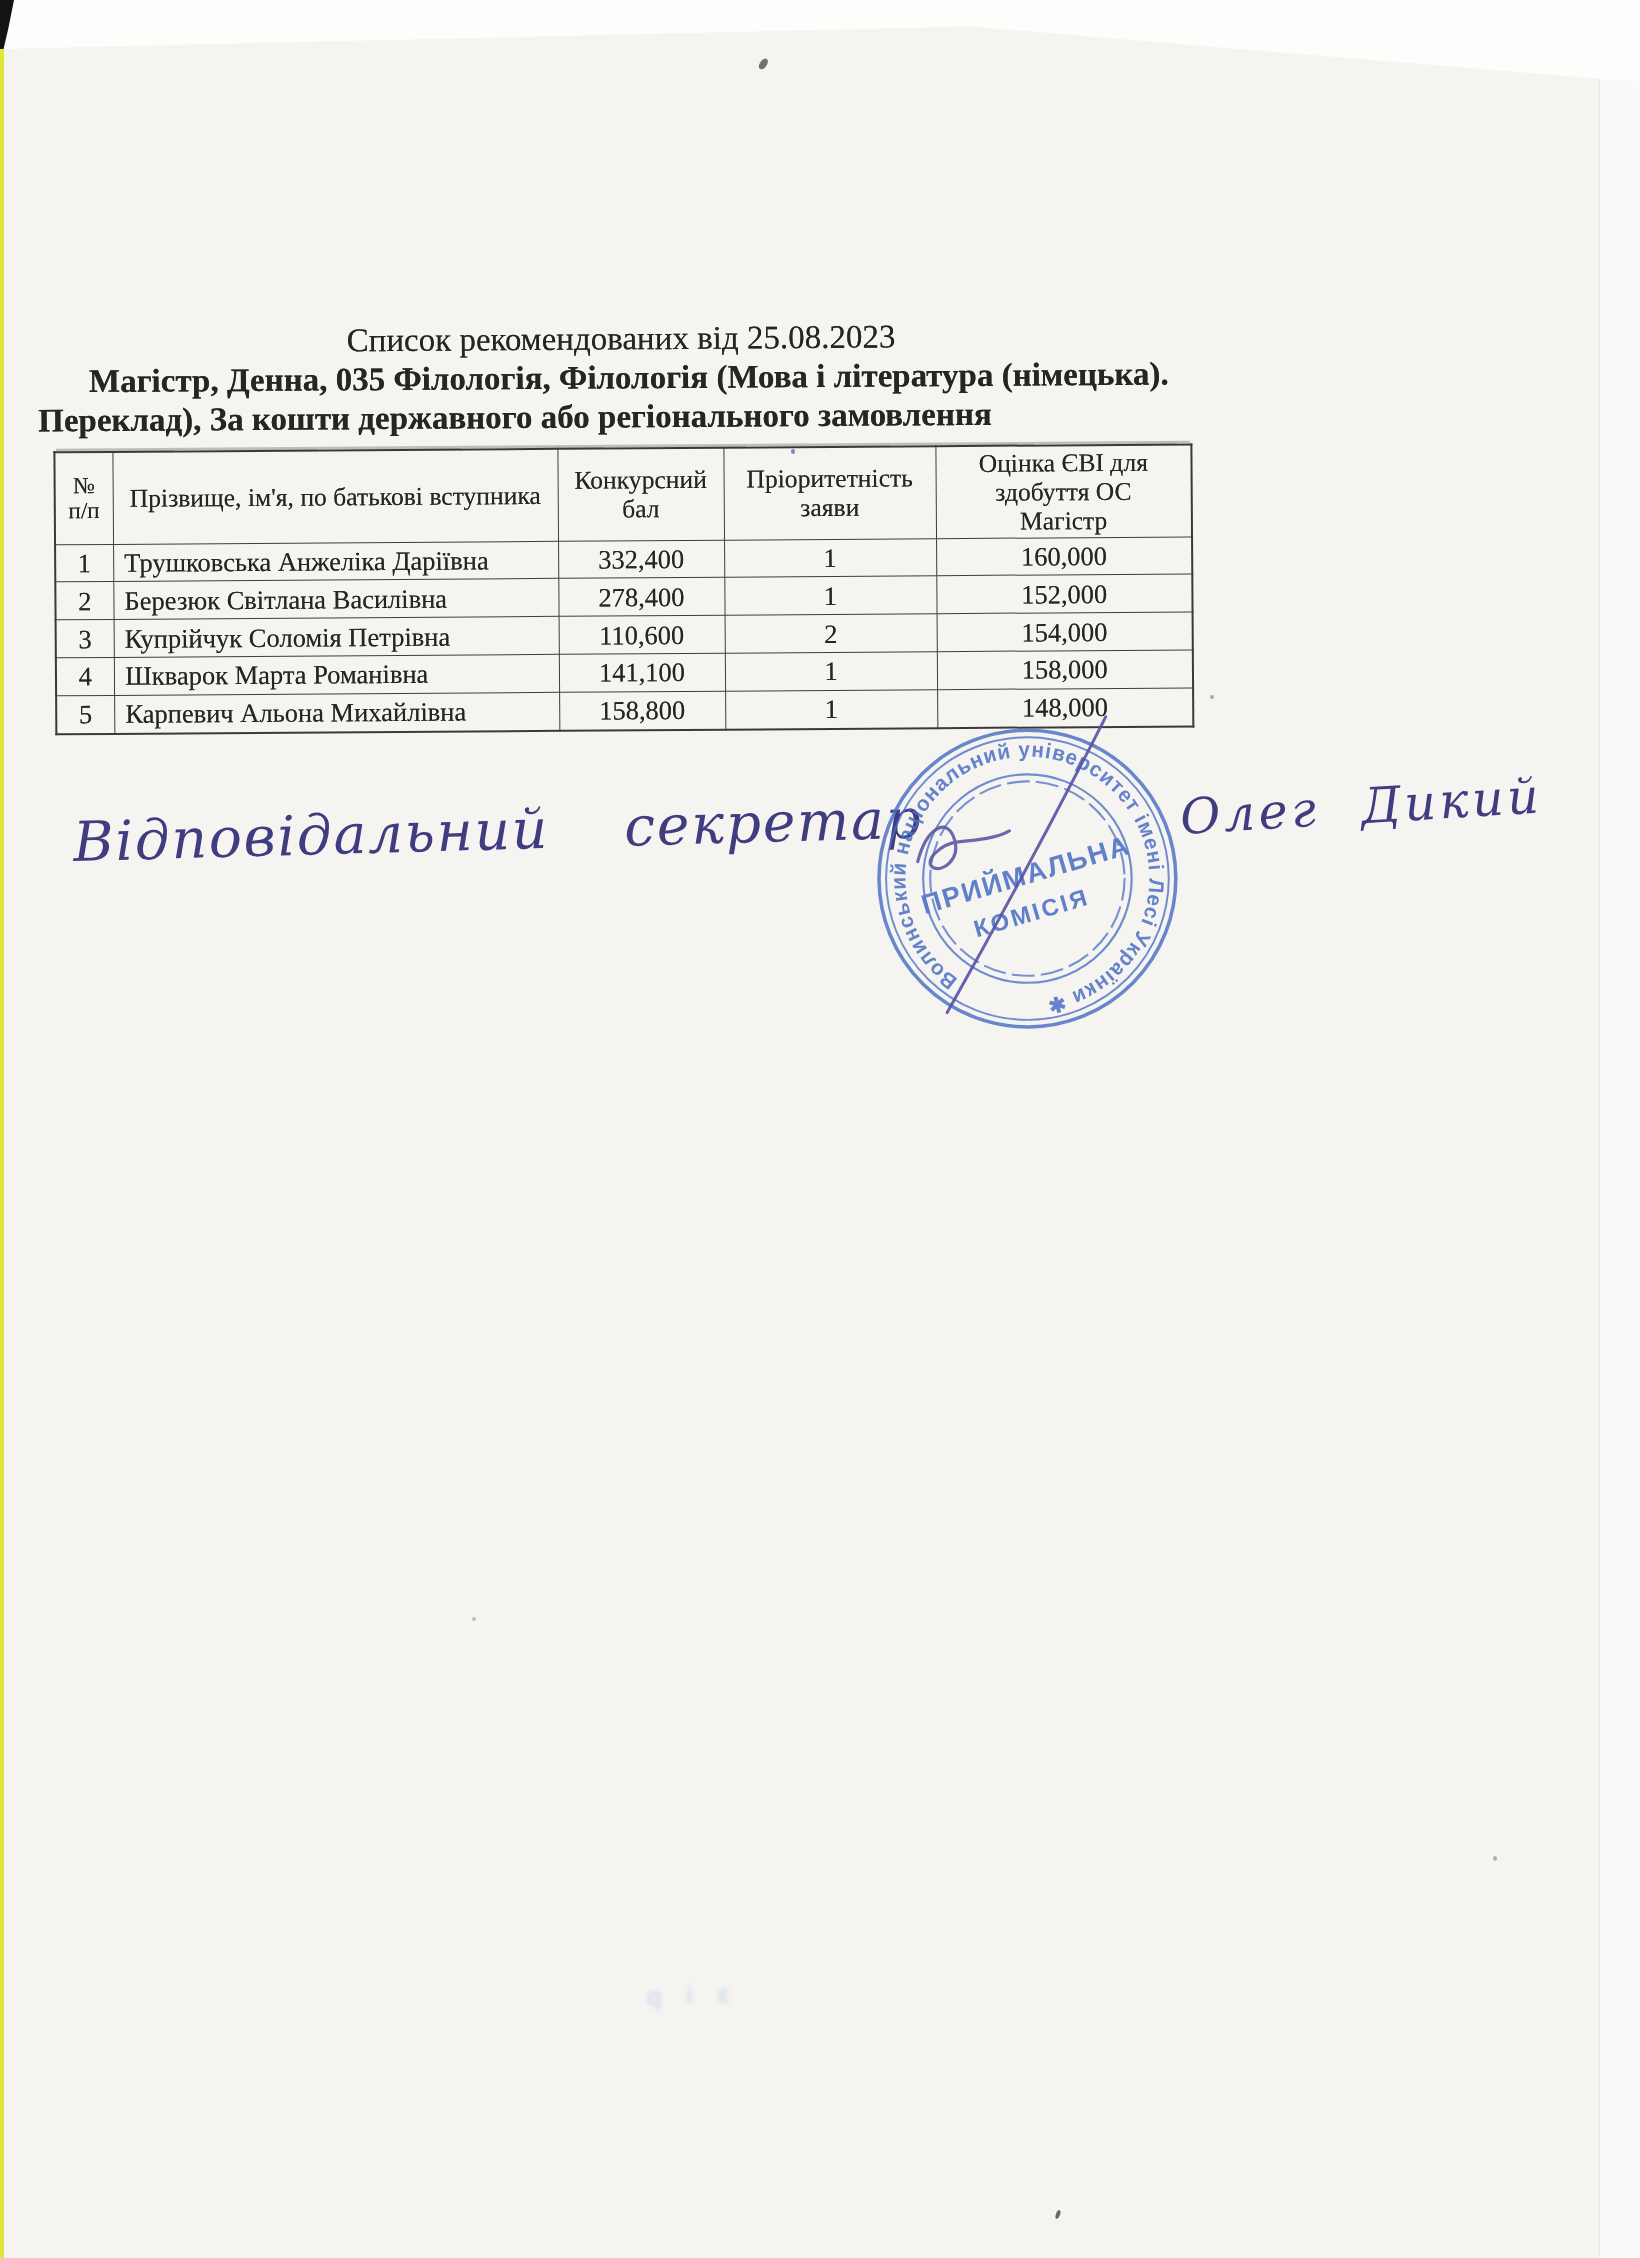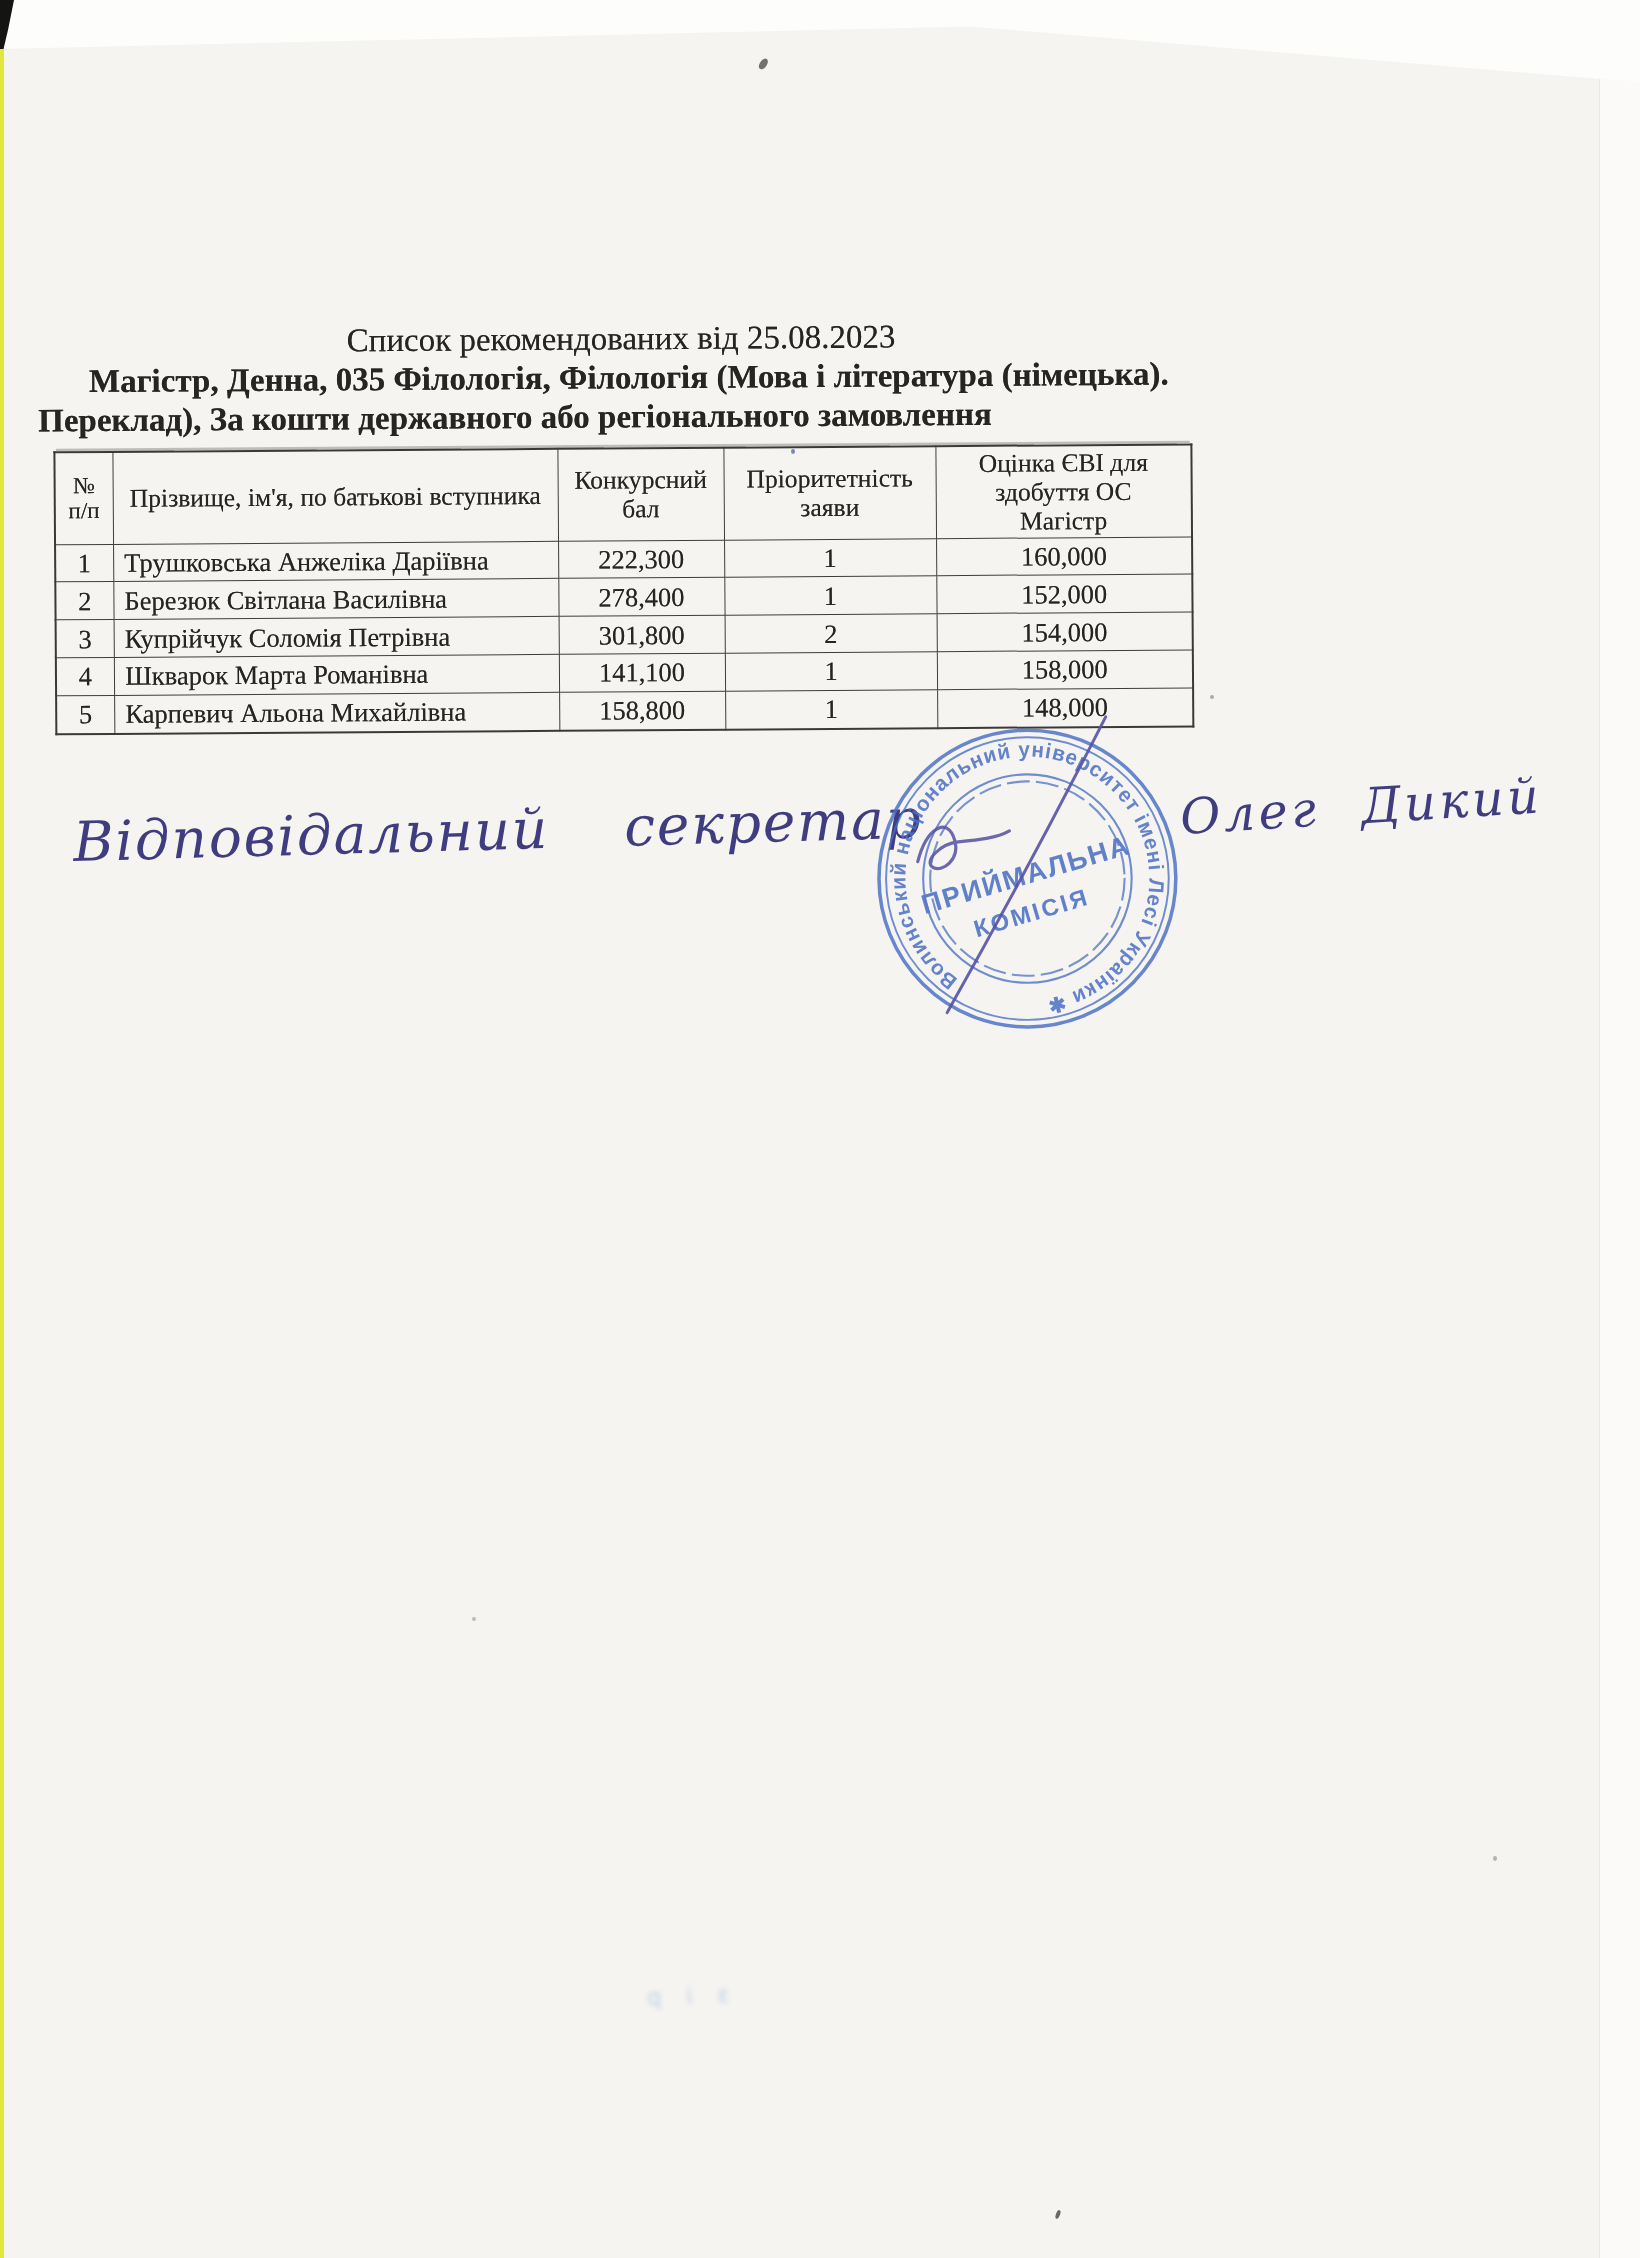--- a/index.html
+++ b/index.html
@@ -122,35 +122,35 @@
           </th>
         <th class="h-evi">
             <div>Оцінка ЄВІ для здобуття ОС Магістр</div>
           </th>
       </tr>
     </thead>
     <tbody>
         <tr>
           <td class="col-num">1</td>
           <td class="col-name">Трушковська Анжеліка Даріївна</td>
-          <td class="col-score">222,300</td>
+          <td class="col-score">332,400</td>
           <td class="col-priority">1</td>
           <td class="col-evi">160,000</td>
         </tr>
         <tr>
           <td class="col-num">2</td>
           <td class="col-name">Березюк Світлана Василівна</td>
           <td class="col-score">278,400</td>
           <td class="col-priority">1</td>
           <td class="col-evi">152,000</td>
         </tr>
         <tr>
           <td class="col-num">3</td>
           <td class="col-name">Купрійчук Соломія Петрівна</td>
-          <td class="col-score">301,800</td>
+          <td class="col-score">110,600</td>
           <td class="col-priority">2</td>
           <td class="col-evi">154,000</td>
         </tr>
         <tr>
           <td class="col-num">4</td>
           <td class="col-name">Шкварок Марта Романівна</td>
           <td class="col-score">141,100</td>
           <td class="col-priority">1</td>
           <td class="col-evi">158,000</td>
         </tr>

